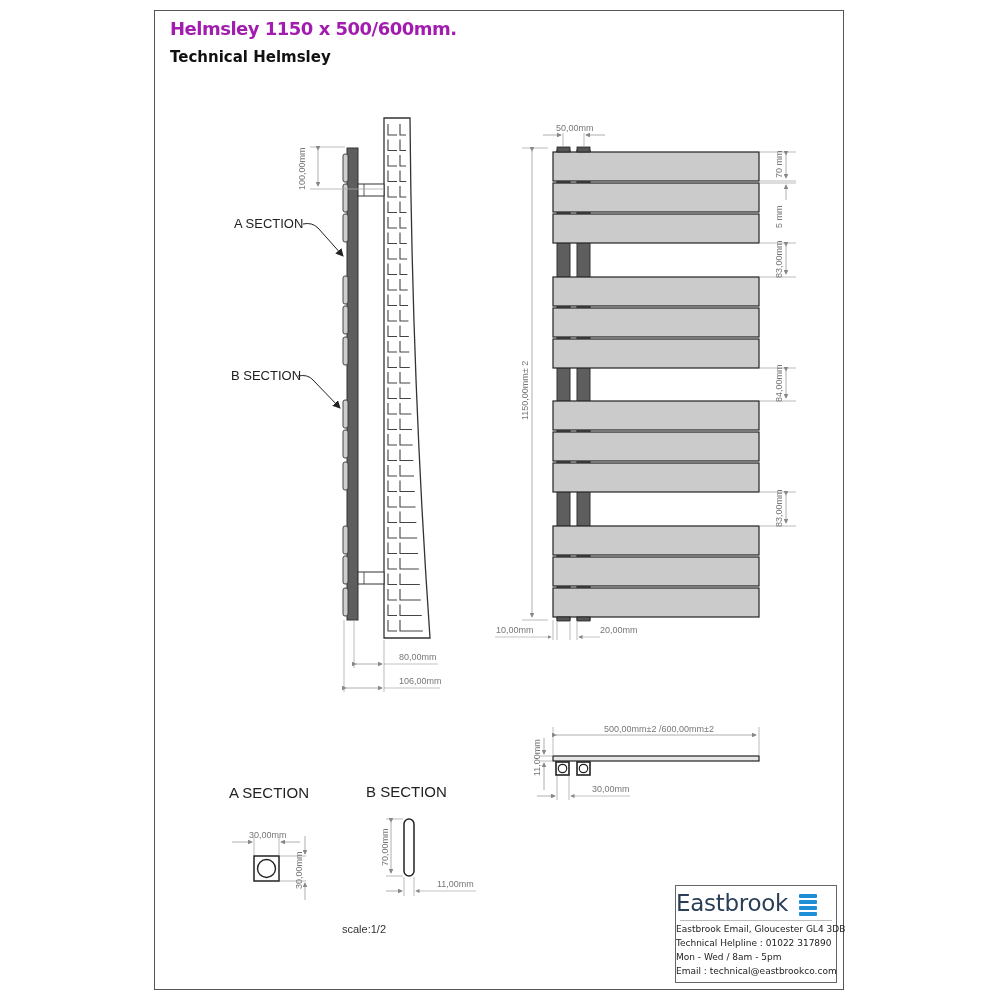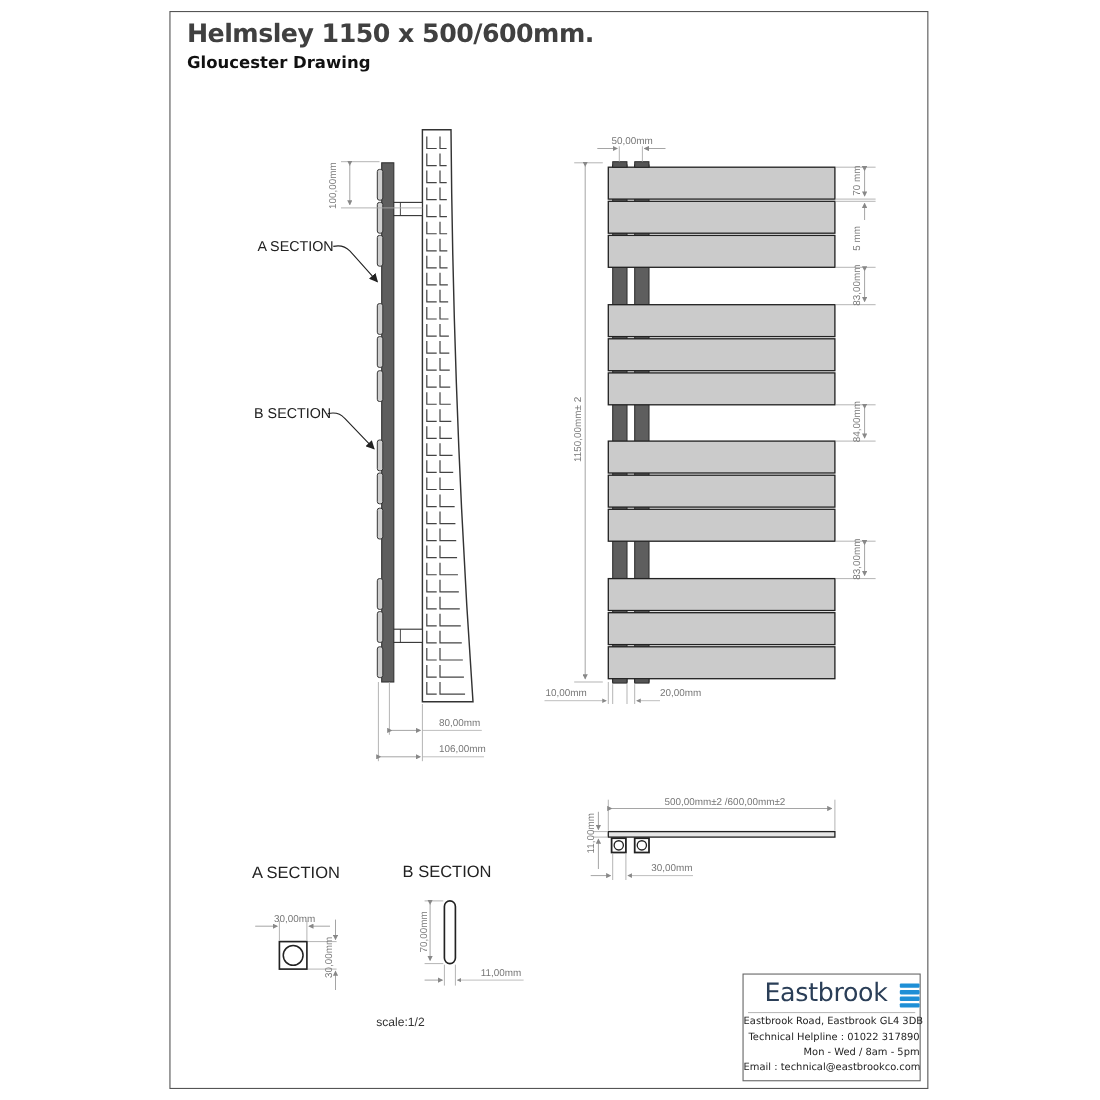--- a/index.html
+++ b/index.html
@@ -1,38 +1,38 @@
 <!DOCTYPE html>
 <html><head>
 <meta charset="utf-8">
 <style>
   html, body { margin:0; padding:0; background:#ffffff; }
   body { width:1000px; height:1000px; position:relative; overflow:hidden; font-family:"DejaVu Sans", sans-serif; }
   .sheet { position:absolute; left:154px; top:10px; width:690px; height:980px; border:1px solid #555; background:#fff; box-sizing:border-box; }
-  .title { position:absolute; left:170px; top:18px; font-family:"DejaVu Sans", sans-serif; font-weight:bold; font-size:23px; color:#404040; letter-spacing:-0.5px; }
+  .title { position:absolute; left:170px; top:18px; font-family:"DejaVu Sans", sans-serif; font-weight:bold; font-size:18px; color:#a21caf; letter-spacing:-0.5px; }
   .subtitle { position:absolute; left:170px; top:48px; font-family:"DejaVu Sans", sans-serif; font-weight:bold; font-size:15px; color:#111; }
   svg.drawing { position:absolute; left:0; top:0; }
   .lbl { font-family:"Liberation Sans", sans-serif; fill:#333; }
   .dim { font-family:"Liberation Sans", sans-serif; fill:#777; font-size:9px; }
   .sec-label { font-family:"Liberation Sans", sans-serif; fill:#222; font-size:13px; }
   .sec-head { font-family:"Liberation Sans", sans-serif; fill:#222; font-size:15px; }
-  .logo-box { position:absolute; left:675px; top:885px; width:162px; height:98px; border:1px solid #666; background:#fff; box-sizing:border-box; text-align:right; }
+  .logo-box { position:absolute; left:675px; top:885px; width:162px; height:98px; border:1px solid #666; background:#fff; box-sizing:border-box; text-align:left; }
   .logo-name { font-family:"DejaVu Sans", sans-serif; font-size:23px; color:#2a3e57; font-weight:500; margin-top:4px; display:inline-block; letter-spacing:-0.3px; }
   .logo-stripes { display:inline-block; vertical-align:top; margin-left:6px; margin-top:8px; width:18px; }
   .logo-stripes span { display:block; height:4px; background:#1e8fd6; margin-bottom:2px; border-radius:1px; }
   .logo-line { font-family:"DejaVu Sans", sans-serif; font-size:9px; color:#222; line-height:14px; white-space:nowrap; }
   .logo-sep { border-top:1px solid #bbb; margin:2px 4px 1px; }
 </style>
 </head>
 <body>
 
 <div class="sheet"></div>
 
 <div class="title">Helmsley 1150 x 500/600mm.</div>
-<div class="subtitle">Gloucester Drawing</div>
+<div class="subtitle">Technical Helmsley</div>
 
 <svg class="drawing" width="1000" height="1000" viewBox="0 0 1000 1000">
   <defs>
     <marker id="arr" markerWidth="6" markerHeight="6" refX="5" refY="3" orient="auto">
       <path d="M0,0 L6,3 L0,6 z" fill="#888"></path>
     </marker>
     <marker id="arrB" markerWidth="8" markerHeight="8" refX="7" refY="4" orient="auto">
       <path d="M0,0 L8,4 L0,8 z" fill="#222"></path>
     </marker>
   </defs>
@@ -277,17 +277,17 @@
 
   <text class="lbl" x="342" y="933" font-size="11">scale:1/2</text>
 </svg>
 
 <div class="logo-box">
   <div>
     <span class="logo-name">Eastbrook</span>
     <span class="logo-stripes"><span></span><span></span><span></span><span></span></span>
   </div>
   <div class="logo-sep"></div>
-  <div class="logo-line">Eastbrook Road, Eastbrook GL4 3DB</div>
+  <div class="logo-line">Eastbrook Email, Gloucester GL4 3DB</div>
   <div class="logo-line">Technical Helpline : 01022 317890</div>
   <div class="logo-line">Mon - Wed / 8am - 5pm</div>
   <div class="logo-line">Email : technical@eastbrookco.com</div>
 </div>
 
 </body></html>

